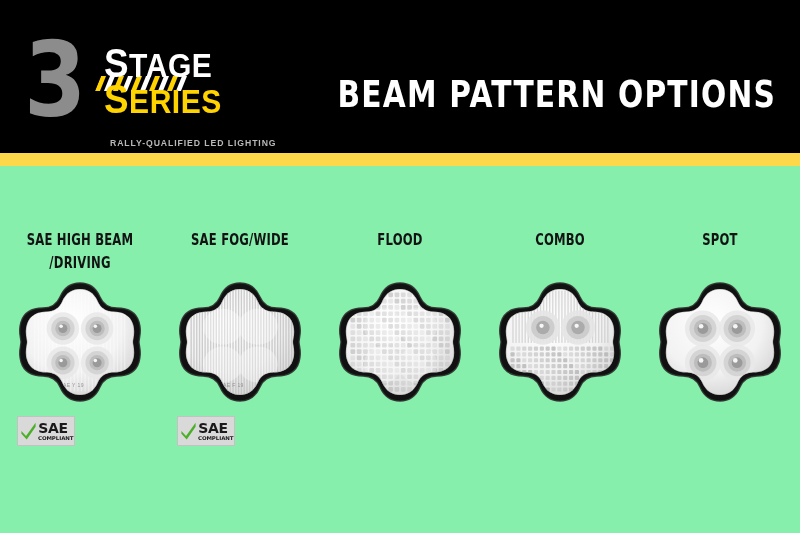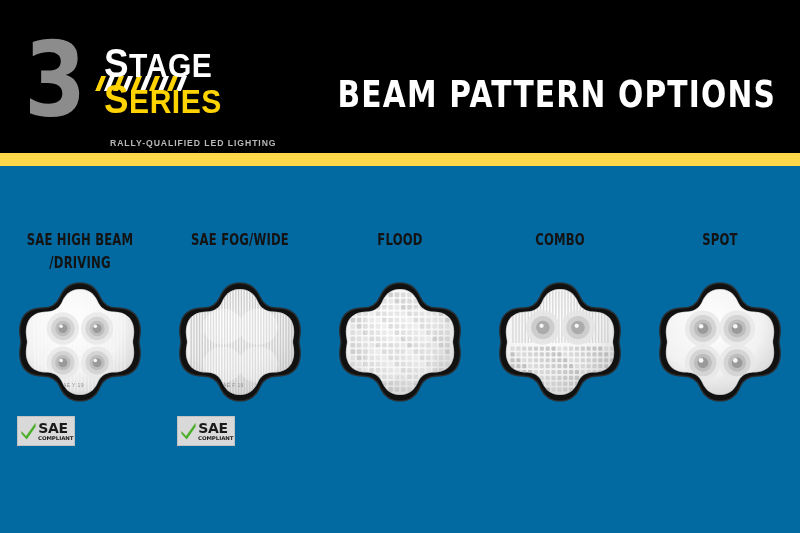--- a/index.html
+++ b/index.html
@@ -132,21 +132,21 @@
     transform: scaleY(1.22) scaleX(0.99);
     transform-origin: right top;
   }
 
   
   .body-area {
     position: absolute;
     left: 0; top: 166px;
     width: 800px;
     height: 367px;
-    background: #0369a1;
+    background: #86efac;
   }
 
   .columns {
     position: absolute;
     left: 0; top: 0;
     width: 800px;
     height: 367px;
     display: flex;
     flex-direction: row;
   }

